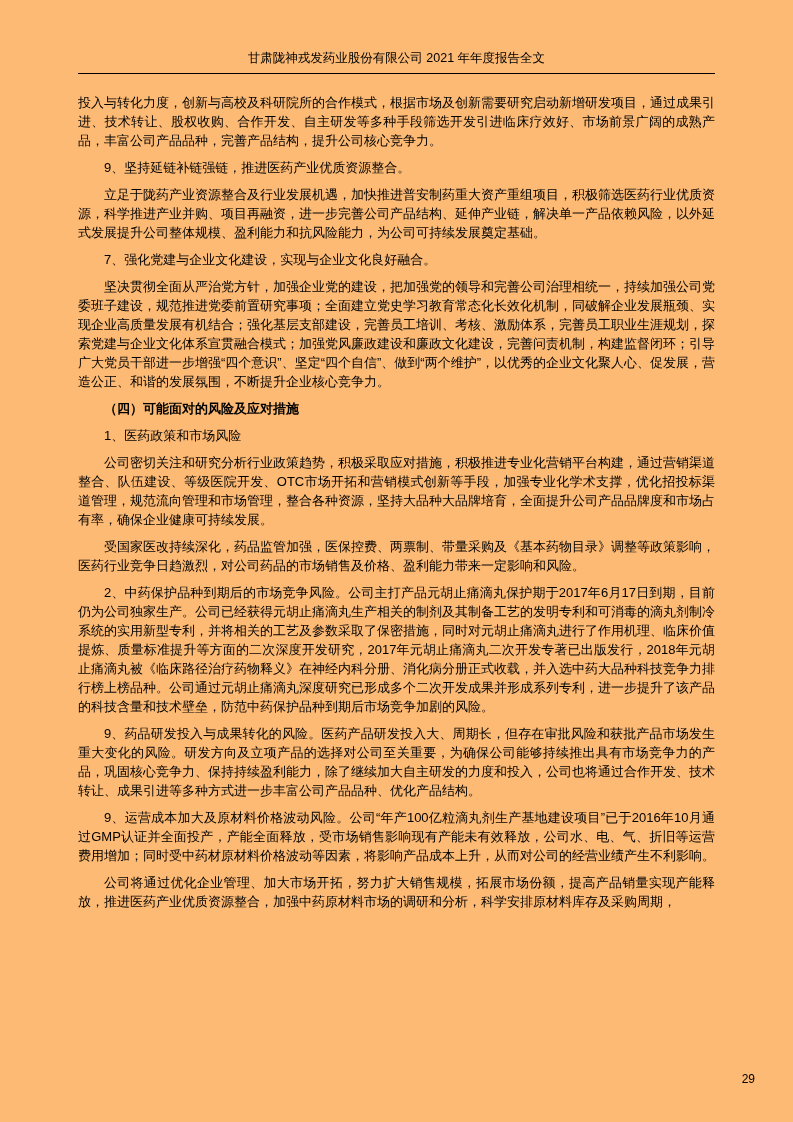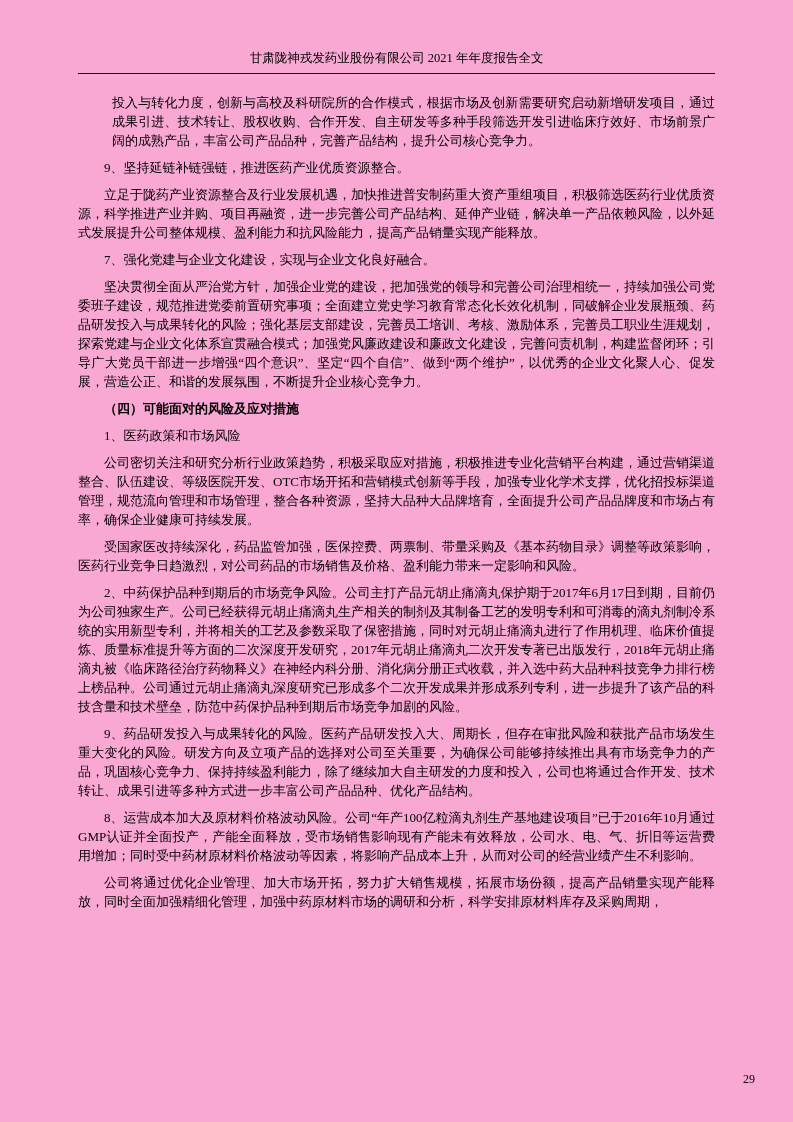--- a/index.html
+++ b/index.html
@@ -5,23 +5,23 @@
   html, body {
     margin: 0;
     padding: 0;
     background: #ffffff;
   }
   .page {
     position: relative;
     width: 793px;
     height: 1122px;
     margin: 0 auto;
-    background: #f9a8d4;
+    background: #fdba74;
     overflow: hidden;
-    font-family: Liberation Serif, serif;
+    font-family: Liberation Sans, sans-serif;
     color: #000000;
   }
   .page-header {
     position: absolute;
     top: 50px;
     left: 78px;
     right: 78px;
     text-align: center;
     font-size: 12.5px;
     line-height: 16px;
@@ -38,21 +38,20 @@
   .para {
     margin: 0 0 8px 0;
     font-size: 13px;
     line-height: 19px;
     text-indent: 2em;
     text-align: justify;
     word-break: break-all;
   }
   .para.continuation {
     text-indent: 0;
-    margin-left: 34px;
   }
   .para.bold {
     font-weight: bold;
   }
   .page-footer {
     position: absolute;
     right: 38px;
     bottom: 36px;
     font-size: 12px;
     line-height: 14px;
@@ -63,30 +62,30 @@
 
 <div class="page">
 
   <header class="page-header">
     <span>甘肃陇神戎发药业股份有限公司 2021 年年度报告全文</span>
   </header>
 
   <main class="page-body">
     <p class="para continuation">投入与转化力度，创新与高校及科研院所的合作模式，根据市场及创新需要研究启动新增研发项目，通过成果引进、技术转让、股权收购、合作开发、自主研发等多种手段筛选开发引进临床疗效好、市场前景广阔的成熟产品，丰富公司产品品种，完善产品结构，提升公司核心竞争力。</p>
     <p class="para">9、坚持延链补链强链，推进医药产业优质资源整合。</p>
-    <p class="para">立足于陇药产业资源整合及行业发展机遇，加快推进普安制药重大资产重组项目，积极筛选医药行业优质资源，科学推进产业并购、项目再融资，进一步完善公司产品结构、延伸产业链，解决单一产品依赖风险，以外延式发展提升公司整体规模、盈利能力和抗风险能力，提高产品销量实现产能释放。</p>
+    <p class="para">立足于陇药产业资源整合及行业发展机遇，加快推进普安制药重大资产重组项目，积极筛选医药行业优质资源，科学推进产业并购、项目再融资，进一步完善公司产品结构、延伸产业链，解决单一产品依赖风险，以外延式发展提升公司整体规模、盈利能力和抗风险能力，为公司可持续发展奠定基础。</p>
     <p class="para">7、强化党建与企业文化建设，实现与企业文化良好融合。</p>
-    <p class="para">坚决贯彻全面从严治党方针，加强企业党的建设，把加强党的领导和完善公司治理相统一，持续加强公司党委班子建设，规范推进党委前置研究事项；全面建立党史学习教育常态化长效化机制，同破解企业发展瓶颈、药品研发投入与成果转化的风险；强化基层支部建设，完善员工培训、考核、激励体系，完善员工职业生涯规划，探索党建与企业文化体系宣贯融合模式；加强党风廉政建设和廉政文化建设，完善问责机制，构建监督闭环；引导广大党员干部进一步增强“四个意识”、坚定“四个自信”、做到“两个维护”，以优秀的企业文化聚人心、促发展，营造公正、和谐的发展氛围，不断提升企业核心竞争力。</p>
+    <p class="para">坚决贯彻全面从严治党方针，加强企业党的建设，把加强党的领导和完善公司治理相统一，持续加强公司党委班子建设，规范推进党委前置研究事项；全面建立党史学习教育常态化长效化机制，同破解企业发展瓶颈、实现企业高质量发展有机结合；强化基层支部建设，完善员工培训、考核、激励体系，完善员工职业生涯规划，探索党建与企业文化体系宣贯融合模式；加强党风廉政建设和廉政文化建设，完善问责机制，构建监督闭环；引导广大党员干部进一步增强“四个意识”、坚定“四个自信”、做到“两个维护”，以优秀的企业文化聚人心、促发展，营造公正、和谐的发展氛围，不断提升企业核心竞争力。</p>
     <p class="para bold">（四）可能面对的风险及应对措施</p>
     <p class="para">1、医药政策和市场风险</p>
     <p class="para">公司密切关注和研究分析行业政策趋势，积极采取应对措施，积极推进专业化营销平台构建，通过营销渠道整合、队伍建设、等级医院开发、OTC市场开拓和营销模式创新等手段，加强专业化学术支撑，优化招投标渠道管理，规范流向管理和市场管理，整合各种资源，坚持大品种大品牌培育，全面提升公司产品品牌度和市场占有率，确保企业健康可持续发展。</p>
     <p class="para">受国家医改持续深化，药品监管加强，医保控费、两票制、带量采购及《基本药物目录》调整等政策影响，医药行业竞争日趋激烈，对公司药品的市场销售及价格、盈利能力带来一定影响和风险。</p>
     <p class="para">2、中药保护品种到期后的市场竞争风险。公司主打产品元胡止痛滴丸保护期于2017年6月17日到期，目前仍为公司独家生产。公司已经获得元胡止痛滴丸生产相关的制剂及其制备工艺的发明专利和可消毒的滴丸剂制冷系统的实用新型专利，并将相关的工艺及参数采取了保密措施，同时对元胡止痛滴丸进行了作用机理、临床价值提炼、质量标准提升等方面的二次深度开发研究，2017年元胡止痛滴丸二次开发专著已出版发行，2018年元胡止痛滴丸被《临床路径治疗药物释义》在神经内科分册、消化病分册正式收载，并入选中药大品种科技竞争力排行榜上榜品种。公司通过元胡止痛滴丸深度研究已形成多个二次开发成果并形成系列专利，进一步提升了该产品的科技含量和技术壁垒，防范中药保护品种到期后市场竞争加剧的风险。</p>
     <p class="para">9、药品研发投入与成果转化的风险。医药产品研发投入大、周期长，但存在审批风险和获批产品市场发生重大变化的风险。研发方向及立项产品的选择对公司至关重要，为确保公司能够持续推出具有市场竞争力的产品，巩固核心竞争力、保持持续盈利能力，除了继续加大自主研发的力度和投入，公司也将通过合作开发、技术转让、成果引进等多种方式进一步丰富公司产品品种、优化产品结构。</p>
-    <p class="para">8、运营成本加大及原材料价格波动风险。公司“年产100亿粒滴丸剂生产基地建设项目”已于2016年10月通过GMP认证并全面投产，产能全面释放，受市场销售影响现有产能未有效释放，公司水、电、气、折旧等运营费用增加；同时受中药材原材料价格波动等因素，将影响产品成本上升，从而对公司的经营业绩产生不利影响。</p>
-    <p class="para">公司将通过优化企业管理、加大市场开拓，努力扩大销售规模，拓展市场份额，提高产品销量实现产能释放，同时全面加强精细化管理，加强中药原材料市场的调研和分析，科学安排原材料库存及采购周期，</p>
+    <p class="para">9、运营成本加大及原材料价格波动风险。公司“年产100亿粒滴丸剂生产基地建设项目”已于2016年10月通过GMP认证并全面投产，产能全面释放，受市场销售影响现有产能未有效释放，公司水、电、气、折旧等运营费用增加；同时受中药材原材料价格波动等因素，将影响产品成本上升，从而对公司的经营业绩产生不利影响。</p>
+    <p class="para">公司将通过优化企业管理、加大市场开拓，努力扩大销售规模，拓展市场份额，提高产品销量实现产能释放，推进医药产业优质资源整合，加强中药原材料市场的调研和分析，科学安排原材料库存及采购周期，</p>
   </main>
 
   <footer class="page-footer">
     <span>29</span>
   </footer>
 
 </div>
 
 </body></html>

